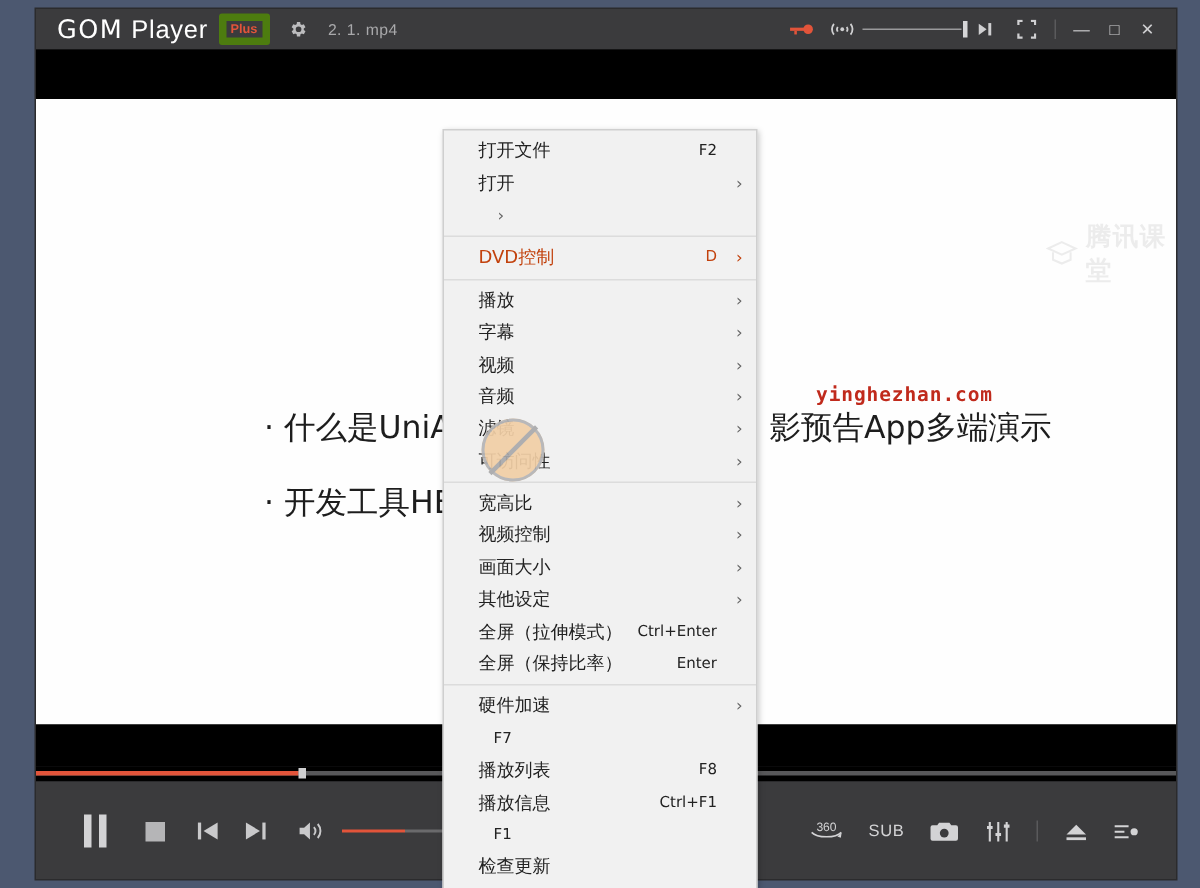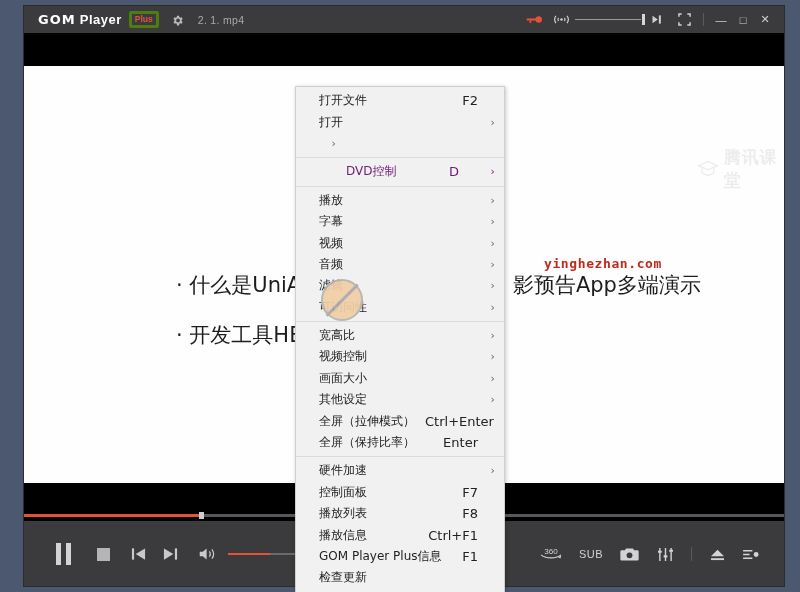--- a/index.html
+++ b/index.html
@@ -17,25 +17,25 @@
     background:#3a3a3c;
     box-shadow:0 0 0 1px #2b2b2d;
   }
   
   .titlebar{
     position:absolute;left:0;top:0;width:760px;height:27px;
     background:#3b3b3d;display:flex;align-items:center;
   }
   .brand{display:flex;align-items:center;margin-left:14px;gap:7px;}
   .brand-gom{
-    color:#ffffff;font-size:13px;font-weight:bold;letter-spacing:.5px;
+    color:#ffffff;font-size:17px;font-weight:normal;letter-spacing:.5px;
   }
   .brand-gom .g{font-family:"DejaVu Sans",sans-serif;letter-spacing:1px;}
   .plus-badge{
-    border:3px solid #4d7c0f;color:#e2543a;font-size:8.5px;
+    border:5px solid #4d7c0f;color:#e2543a;font-size:8.5px;
     padding:0px 3px 1px;border-radius:2px;line-height:10px;
     font-weight:bold;
   }
   .gear-ico{width:13px;height:13px;position:relative;margin-left:5px;opacity:.85;}
   .file-name{color:#a9a9ab;font-size:10.5px;margin-left:7px;letter-spacing:.3px;}
 
   .tb-right{position:absolute;right:0;top:0;height:27px;display:flex;align-items:center;gap:0;}
   .tb-btn{
     height:27px;display:flex;align-items:center;justify-content:center;
     color:#cfcfd1;
@@ -137,26 +137,26 @@
     z-index:50;
   }
   .mi{
     position:relative;display:flex;align-items:center;
     height:21.4px;padding:0 9px 0 23px;
     color:#222;font-size:12px;
     font-family:"DejaVu Sans","Liberation Sans",sans-serif;
     white-space:nowrap;
   }
   .mi .lbl{flex:1;}
-  .mi .acc{color:#222;font-size:13px;margin-left:10px;}
+  .mi .acc{color:#222;font-size:10px;margin-left:10px;}
   .mi .arrow{
     color:#666;font-size:11px;width:9px;text-align:right;margin-left:8px;
     font-family:"DejaVu Sans",sans-serif;
   }
-  .mi.dis .lbl,.mi.dis .acc,.mi.dis .arrow{color:#701a75;margin-left:27px;}
+  .mi.dis .lbl,.mi.dis .acc,.mi.dis .arrow{color:#c2410c;}
   .msep{height:1px;background:#dcdcdc;margin:3px 0 3px 0;}
 
   
   .cursor-nodrop{
     position:absolute;left:321px;top:279px;width:42px;height:42px;
     border-radius:50%;background:#f2cfa6;opacity:.92;
     z-index:60;pointer-events:none;
   }
   .cursor-nodrop .slash{
     position:absolute;left:50%;top:-1px;width:2.5px;height:44px;
@@ -413,36 +413,34 @@
       <span class="lbl">全屏（保持比率）</span>
       <span class="acc">Enter</span>
       <span class="arrow"></span>
     </div>
     <div class="msep"></div>
     <div class="mi">
       <span class="lbl">硬件加速</span>
       <span class="arrow">›</span>
     </div>
     <div class="mi">
-      <span class="lbl">控制面板</span>
       <span class="acc">F7</span>
       <span class="arrow"></span>
     </div>
     <div class="mi">
       <span class="lbl">播放列表</span>
       <span class="acc">F8</span>
       <span class="arrow"></span>
     </div>
     <div class="mi">
       <span class="lbl">播放信息</span>
       <span class="acc">Ctrl+F1</span>
       <span class="arrow"></span>
     </div>
     <div class="mi">
-      <span class="lbl">GOM Player Plus信息</span>
       <span class="acc">F1</span>
       <span class="arrow"></span>
     </div>
     <div class="mi">
       <span class="lbl">检查更新</span>
       <span class="arrow"></span>
     </div>
   </div>
 
 <div class="cursor-nodrop">

